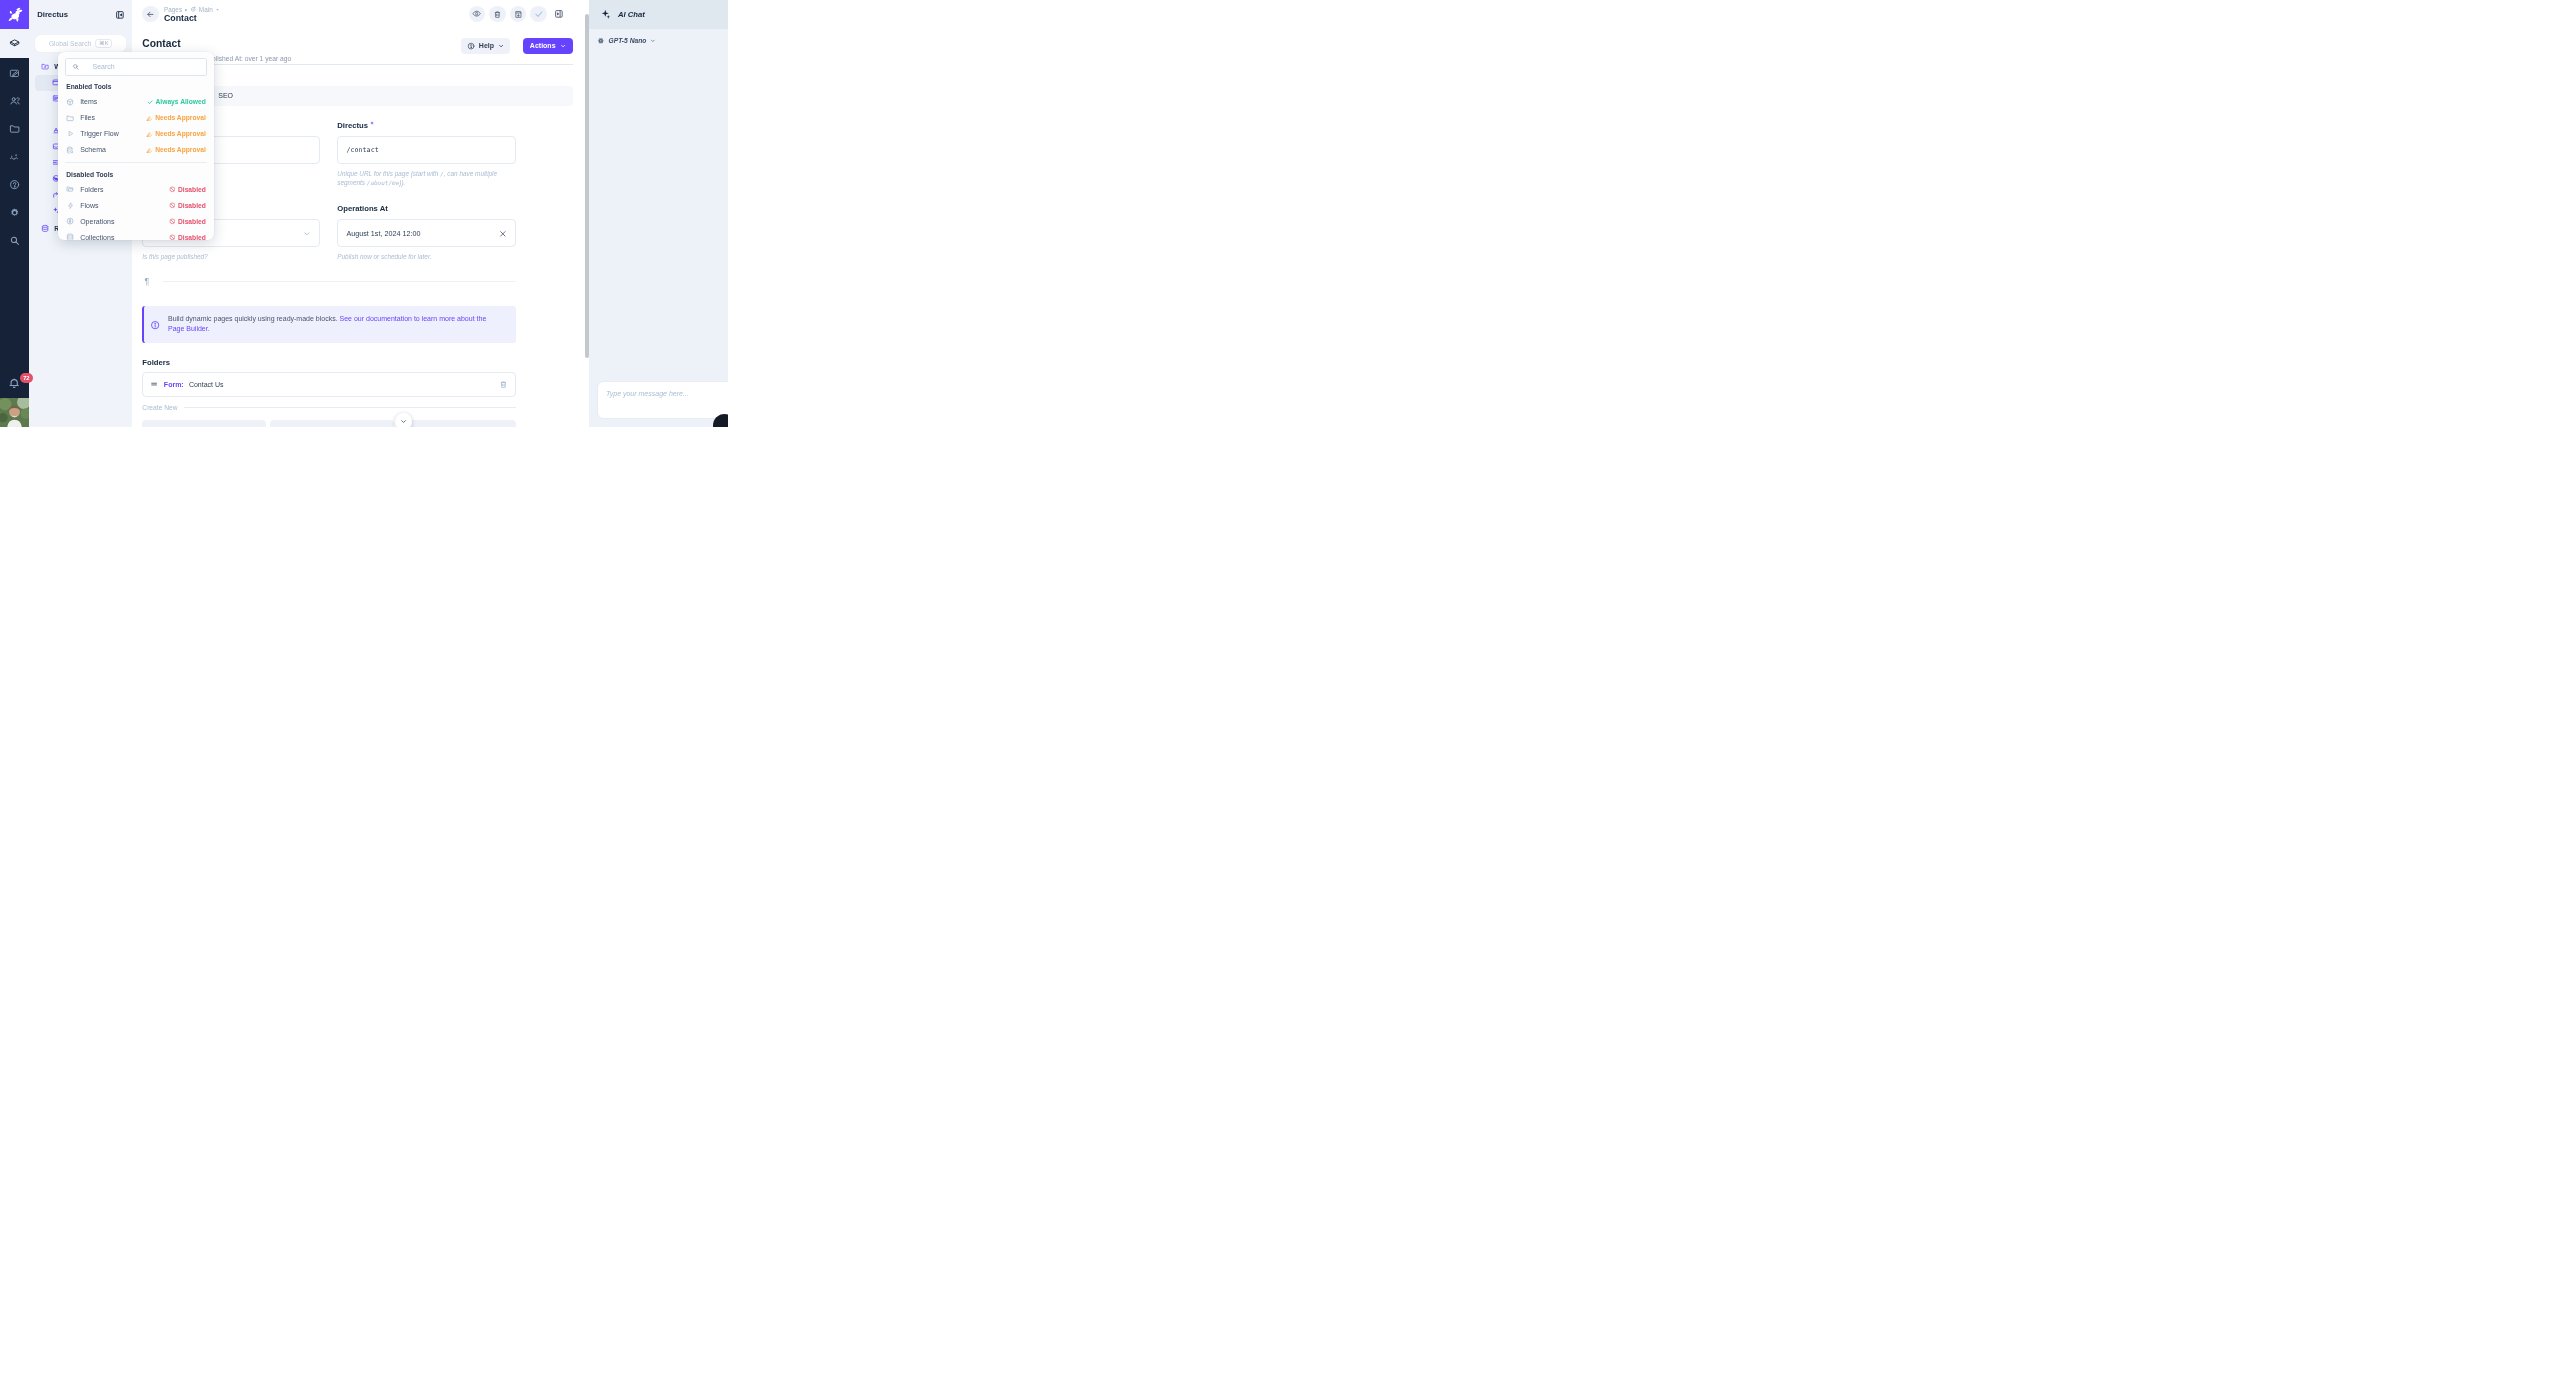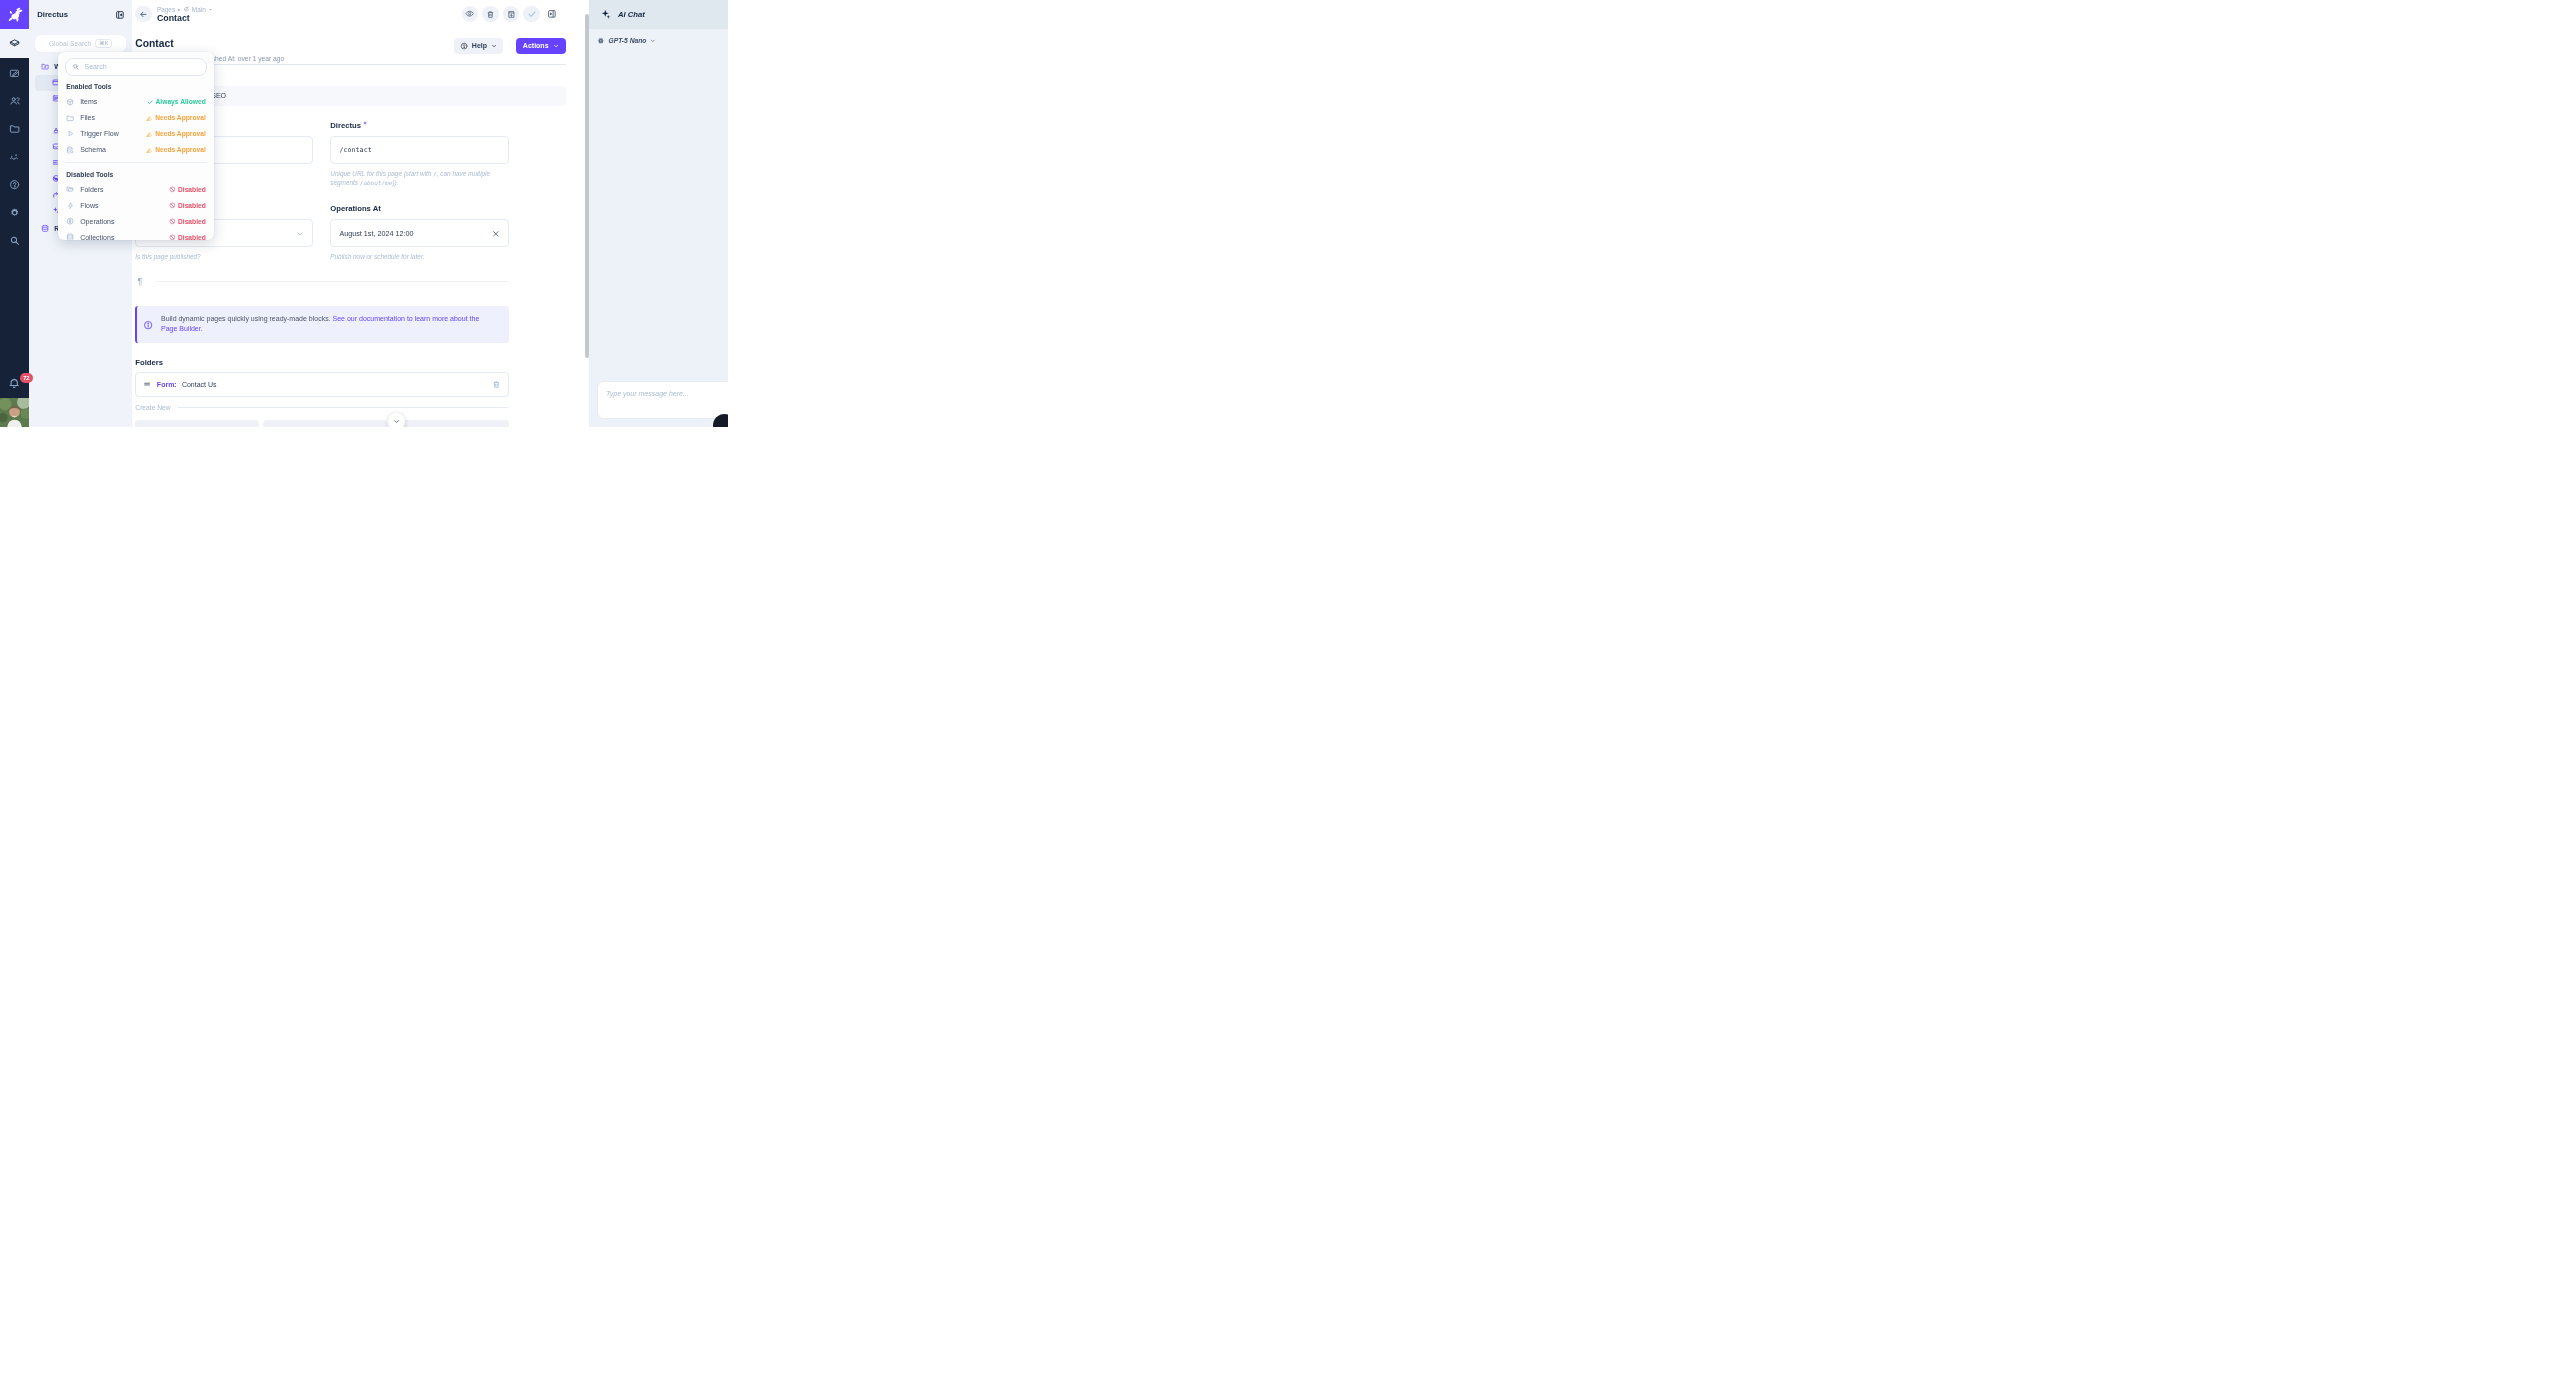--- a/index.html
+++ b/index.html
@@ -27,21 +27,21 @@
   .gs-kbd { font-size:5.7px; color:#a3b2c6; border:0.5px solid #e3e9f1; border-radius:3.1px; padding:0.5px 2.6px; }
   .nav-item { height:16px; display:flex; align-items:center; gap:4.6px; font-size:6.7px; font-weight:600; color:#21304a; cursor:pointer; padding-left:12.4px; margin:0 0; position:relative; }
   .nav-item .nicon { color:#6644ff; display:flex; width:8.2px; justify-content:center; }
   .nav-item.lvl1 { padding-left:23px; }
   .nav-item.lvl2 { padding-left:31px; }
   .nav-item.active { background:#e3e9f2; border-radius:4.1px; margin:0 6.2px; padding-left:6.2px; }
   .nav-item.active.lvl1 { padding-left:16.5px; }
   .nav-chev { position:absolute; right:9.3px; color:#6644ff; display:flex; }
 
   
-  .main { position:absolute; left:125px; top:0; width:455px; height:427px; background:#fff; }
+  .main { position:absolute; left:132px; top:0; width:455px; height:427px; background:#fff; }
   .circ-btn { width:16.5px; height:16.5px; border-radius:50%; background:#eef2f8; display:flex; align-items:center; justify-content:center; color:#4c5a70; cursor:pointer; }
   .hdr-back { position:absolute; left:10.3px; top:5.7px; }
   .breadcrumb { position:absolute; left:32px; top:5.7px; font-size:6.4px; color:#a4b4c8; display:flex; align-items:center; gap:2.6px; }
   .page-title { position:absolute; left:32px; top:13.4px; font-size:8.8px; font-weight:700; color:#172940; }
   .hdr-icons { position:absolute; right:19.6px; top:5.7px; display:flex; gap:4.1px; align-items:center; }
   .hdr-icons .nudebtn { width:16.5px; height:16.5px; display:flex; align-items:center; justify-content:center; color:#4c5a70; cursor:pointer; }
 
   .h1-title { position:absolute; left:10.3px; top:38px; font-size:10.3px; font-weight:700; color:#172940; }
   .status-row { position:absolute; left:10.3px; top:52px; display:flex; align-items:center; gap:5.2px; }
   .pub-badge { background:#f0f3fa; border-radius:4.1px; height:12.4px; display:flex; align-items:center; gap:3.1px; padding:0 5.2px; font-size:6.7px; color:#2f3e55; font-weight:600; }
@@ -101,21 +101,21 @@
   .beta-badge { border:1px solid #6644ff; color:#6644ff; font-size:5.7px; font-weight:700; border-radius:4.1px; padding:1px 4.6px; }
   .ai-head-chev { color:#8aa0bf; display:flex; cursor:pointer; margin-left:2.1px; }
   .model-row { height:23px; display:flex; align-items:center; padding:0 8.2px; gap:3.6px; color:#3c4c66; }
   .model-name { font-size:6.7px; font-weight:600; cursor:pointer; }
   .model-chev { color:#5a6b84; display:flex; cursor:pointer; }
   .model-actions { margin-left:auto; display:flex; gap:8.2px; color:#3c4c66; }
   .model-actions > span { cursor:pointer; display:flex; }
 
   .tools-popup { position:absolute; left:58px; top:52px; width:156px; height:188px; background:#fdfdfe; border-radius:6.2px; box-shadow:0 3.1px 12.4px rgba(23,41,64,.18), 0 0 0 0.5px rgba(23,41,64,.04); overflow:hidden; padding:6.2px 7.2px; z-index:8; }
   .popup-notch { position:absolute; left:789px; top:49px; width:6.2px; height:6.2px; background:#fdfdfe; transform:rotate(45deg); box-shadow:-1px -1px 2.1px rgba(23,41,64,.05); z-index:9; }
-  .tp-search { height:17.5px; border:0.8px solid #dfe5ee; border-radius:8px; display:flex; align-items:center; gap:5px; padding:0 5.7px; background:#fff; }
+  .tp-search { height:17.5px; border:0.8px solid #dfe5ee; border-radius:2px; display:flex; align-items:center; gap:13px; padding:0 5.7px; background:#fff; }
   .tp-search input { border:none; outline:none; flex:1; font-size:7px; color:#45536b; background:transparent; font-family:inherit; }
   .tp-search input::placeholder { color:#a9bcd4; }
   .tp-search .sic { color:#8a9cb5; display:flex; }
   .tp-heading { margin:7.7px 1px 3.6px; font-size:6.7px; font-weight:700; color:#2f3c52; }
   .tool-row { height:16px; display:flex; align-items:center; gap:5.2px; padding:0 1px; cursor:pointer; }
   .tool-ic { color:#9fb3cc; width:8.8px; display:flex; justify-content:center; }
   .tool-name { font-size:7px; color:#45536b; }
   .tool-status { margin-left:auto; font-size:6.7px; font-weight:700; display:flex; align-items:center; gap:2.6px; }
   .st-allowed { color:#2cc89e; } .st-approval { color:#f7a43c; } .st-disabled { color:#e4506a; }
   .tp-divider { height:1px; background:#e9edf4; margin:4.1px 0 3.1px; }

